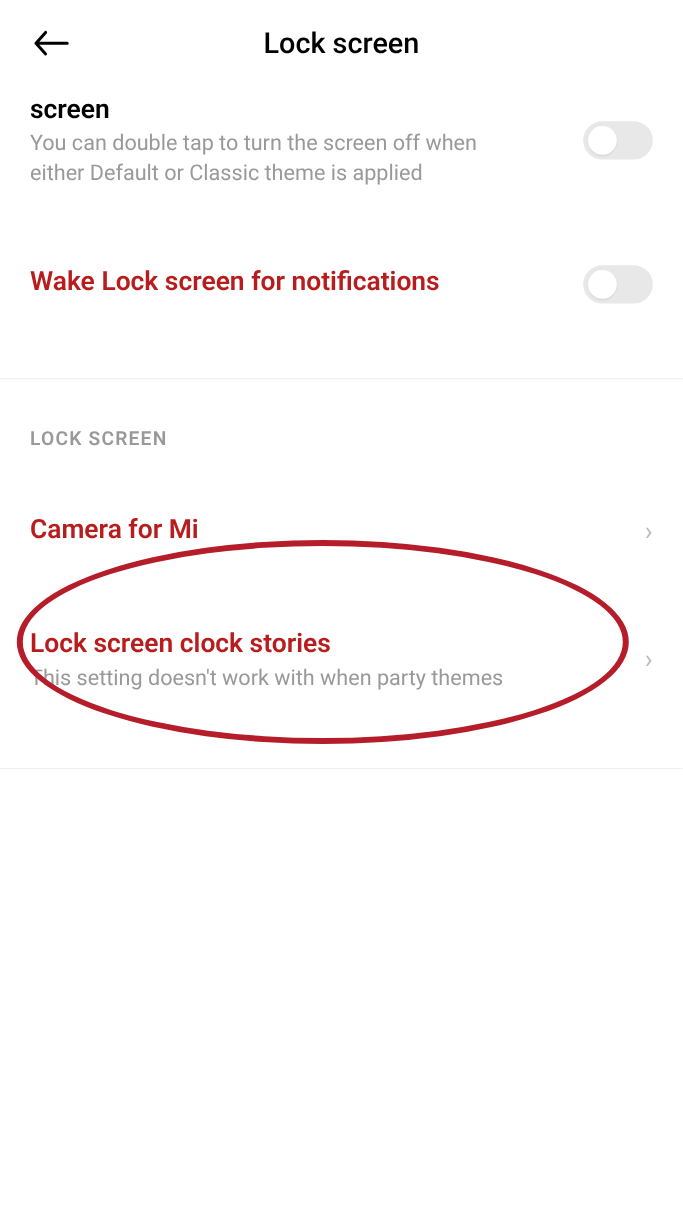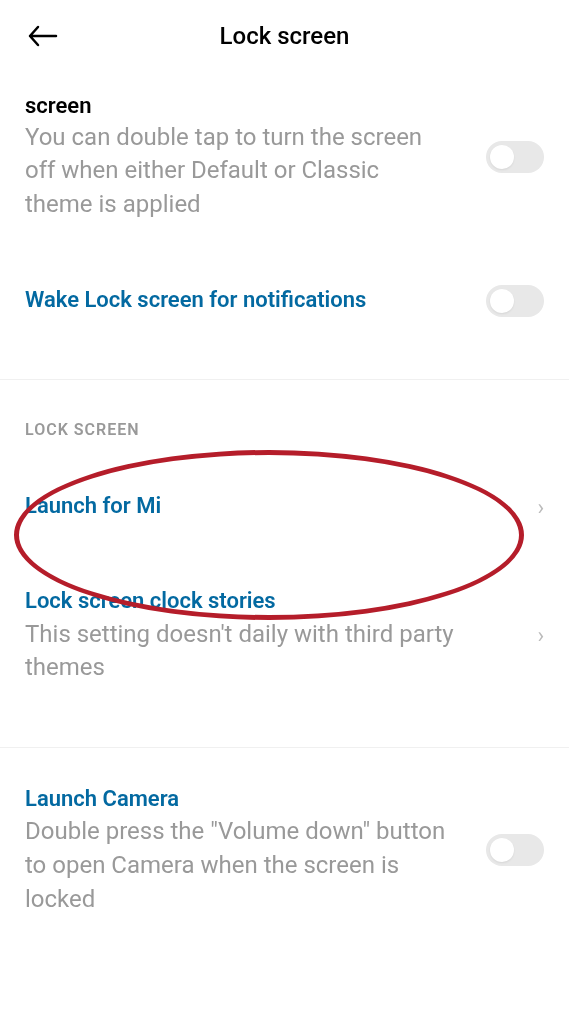--- a/index.html
+++ b/index.html
@@ -42,32 +42,32 @@
       padding: 12px 25px;
       position: relative;
     }
     .setting-text {
       flex: 1;
       padding-right: 20px;
     }
     .setting-title {
       font-size: 22px;
       font-weight: 600;
-      color: #0369a1;
+      color: #b91c1c;
       line-height: 1.3;
       margin-bottom: 2px;
     }
     .setting-title-partial {
       font-size: 22px;
       font-weight: 600;
       color: #000;
       line-height: 1.3;
     }
     .setting-desc {
-      font-size: 24px;
+      font-size: 18px;
       color: #999;
       line-height: 1.4;
     }
     .toggle {
       width: 58px;
       height: 32px;
       background: #e8e8e8;
       border-radius: 16px;
       position: relative;
       cursor: pointer;
@@ -113,21 +113,21 @@
       border-radius: 50%;
       width: 510px;
       height: 170px;
       left: 14px;
       top: 450px;
       pointer-events: none;
       z-index: 10;
     }
     .partial-top {
       padding-top: 0;
-      margin-top: 20px;
+      margin-top: 6px;
       gap: 37px;
     }
   </style>
 </head>
 <body>
 
 <div class="header">
   <div class="back-btn">
     <svg width="30" height="24" viewBox="0 0 30 24" fill="none">
       <path d="M 28 12 L 2 12 M 10 3 L 2 12 L 10 21" stroke="#000" stroke-width="2.5" stroke-linecap="round" stroke-linejoin="round"></path>
@@ -161,46 +161,37 @@
 
   <div class="gap-small"></div>
   <div class="divider"></div>
 
   <div class="section-header">LOCK SCREEN</div>
 
   <div class="gap-small"></div>
 
   <div class="setting-row">
     <div class="setting-text">
-      <div class="setting-title">Launch for Mi</div>
+      <div class="setting-title">Camera for Mi</div>
     </div>
     <div class="chevron">›</div>
   </div>
 
   <div class="gap"></div>
 
   <div class="setting-row">
     <div class="setting-text">
       <div class="setting-title">Lock screen clock stories</div>
-      <div class="setting-desc">This setting doesn't daily with third party themes</div>
+      <div class="setting-desc">This setting doesn't work with when party themes</div>
     </div>
     <div class="chevron">›</div>
   </div>
 
   <div class="gap-small"></div>
   <div class="divider"></div>
 
 
   <div class="gap-small"></div>
 
-  <div class="setting-row">
-    <div class="setting-text">
-      <div class="setting-title">Launch Camera</div>
-      <div class="setting-desc">Double press the "Volume down" button to open Camera when the screen is locked</div>
-    </div>
-    <div class="toggle">
-      <div class="toggle-knob"></div>
-    </div>
-  </div>
 
 </div>
 
 <div class="highlight-ellipse"></div>
 
 </body></html>

